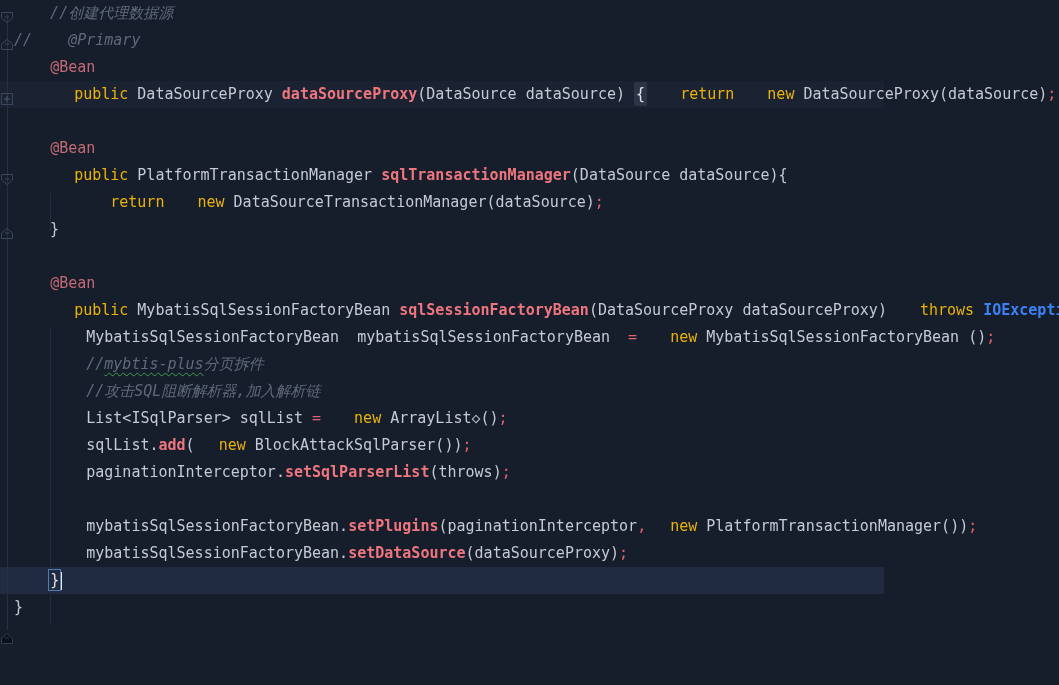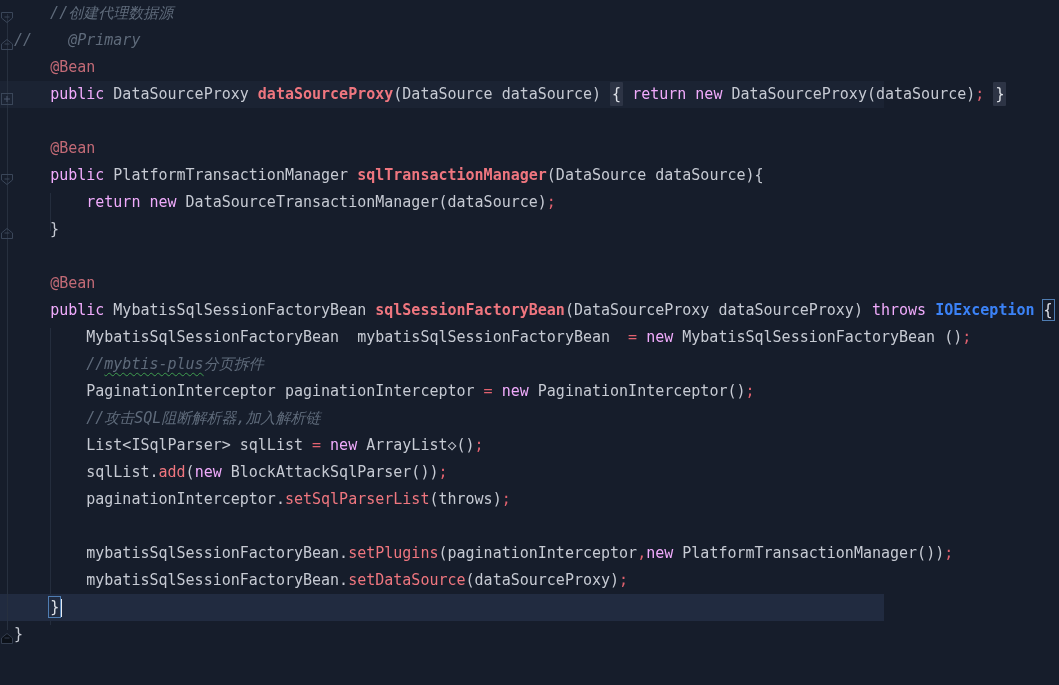--- a/index.html
+++ b/index.html
@@ -32,25 +32,25 @@
   .code-line {
     height:27px; line-height:27px;
     padding-left:14px;
     white-space:pre;
     font-size:15px;
     color:#c6cad3;
   }
   .hl-folded   { background:#1b2333; }
   .hl-current  { background:#212b40; }
   .seg-def  { color:#c6cad3; }
-  .seg-kw   { color:#f0abfc; }
+  .seg-kw   { color:#eab308;margin-left:24px; }
   .seg-op   { color:#e2626f; }
   .seg-ann  { color:#c26a76; font-weight:normal; }
   .seg-mdef { color:#ef767f; font-weight:bold; }
-  .seg-mcall{ color:#ef767f; font-weight:normal; }
+  .seg-mcall{ color:#ef767f; font-weight:bold; }
   .seg-com  { color:#5f6b7b; font-style:italic; }
   .seg-sq   { color:#5f6b7b; font-style:italic;
               text-decoration:underline wavy #3f9e4f 1px;
               text-underline-offset:3px; }
   .seg-dim  { color:#3b82f6;font-weight:bold; }
   .seg-fold { background:#2d3445; color:#dfe2e8; padding:3px 2px; border-radius:1px; }
   .seg-match{ color:#dfe2e8; outline:1px solid #4f7db2; outline-offset:1px; }
   .caret {
     display:inline-block; width:2px; height:18px;
     background:#e8eaed; vertical-align:middle; margin-left:1px;
@@ -114,21 +114,20 @@
       <div class="code-line"></div>
       <div class="code-line"><span class="seg-def">    </span><span class="seg-ann">@Bean</span></div>
       <div class="code-line"><span class="seg-def">    </span><span class="seg-kw">public</span><span class="seg-def"> PlatformTransactionManager </span><span class="seg-mdef">sqlTransactionManager</span><span class="seg-def">(DataSource dataSource){</span></div>
       <div class="code-line"><span class="seg-def">        </span><span class="seg-kw">return</span><span class="seg-def"> </span><span class="seg-kw">new</span><span class="seg-def"> DataSourceTransactionManager(dataSource)</span><span class="seg-op">;</span></div>
       <div class="code-line"><span class="seg-def">    }</span></div>
       <div class="code-line"></div>
       <div class="code-line"><span class="seg-def">    </span><span class="seg-ann">@Bean</span></div>
       <div class="code-line"><span class="seg-def">    </span><span class="seg-kw">public</span><span class="seg-def"> MybatisSqlSessionFactoryBean </span><span class="seg-mdef">sqlSessionFactoryBean</span><span class="seg-def">(DataSourceProxy dataSourceProxy) </span><span class="seg-kw">throws</span><span class="seg-def"> </span><span class="seg-dim">IOException</span><span class="seg-def"> </span><span class="seg-match">{</span></div>
       <div class="code-line"><span class="seg-def">        MybatisSqlSessionFactoryBean  mybatisSqlSessionFactoryBean  </span><span class="seg-op">=</span><span class="seg-def"> </span><span class="seg-kw">new</span><span class="seg-def"> MybatisSqlSessionFactoryBean ()</span><span class="seg-op">;</span></div>
       <div class="code-line"><span class="seg-def">        </span><span class="seg-com">//</span><span class="seg-sq">mybtis-plus</span><span class="seg-com">分页拆件</span></div>
-      <div class="code-line"><span class="seg-def">        PaginationInterceptor paginationInterceptor </span><span class="seg-op">=</span><span class="seg-def"> </span><span class="seg-kw">new</span><span class="seg-def"> PaginationInterceptor()</span><span class="seg-op">;</span></div>
       <div class="code-line"><span class="seg-def">        </span><span class="seg-com">//攻击SQL阻断解析器,加入解析链</span></div>
       <div class="code-line"><span class="seg-def">        List&lt;ISqlParser&gt; sqlList </span><span class="seg-op">=</span><span class="seg-def"> </span><span class="seg-kw">new</span><span class="seg-def"> ArrayList◇()</span><span class="seg-op">;</span></div>
       <div class="code-line"><span class="seg-def">        sqlList.</span><span class="seg-mcall">add</span><span class="seg-def">(</span><span class="seg-kw">new</span><span class="seg-def"> BlockAttackSqlParser())</span><span class="seg-op">;</span></div>
       <div class="code-line"><span class="seg-def">        paginationInterceptor.</span><span class="seg-mcall">setSqlParserList</span><span class="seg-def">(throws)</span><span class="seg-op">;</span></div>
       <div class="code-line"></div>
       <div class="code-line"><span class="seg-def">        mybatisSqlSessionFactoryBean.</span><span class="seg-mcall">setPlugins</span><span class="seg-def">(paginationInterceptor</span><span class="seg-op">,</span><span class="seg-kw">new</span><span class="seg-def"> PlatformTransactionManager())</span><span class="seg-op">;</span></div>
       <div class="code-line"><span class="seg-def">        mybatisSqlSessionFactoryBean.</span><span class="seg-mcall">setDataSource</span><span class="seg-def">(dataSourceProxy)</span><span class="seg-op">;</span></div>
       <div class="code-line hl-current"><span class="seg-def">    </span><span class="seg-match">}</span><span class="caret"></span></div>
       <div class="code-line"><span class="seg-def">}</span></div>
     </div>

